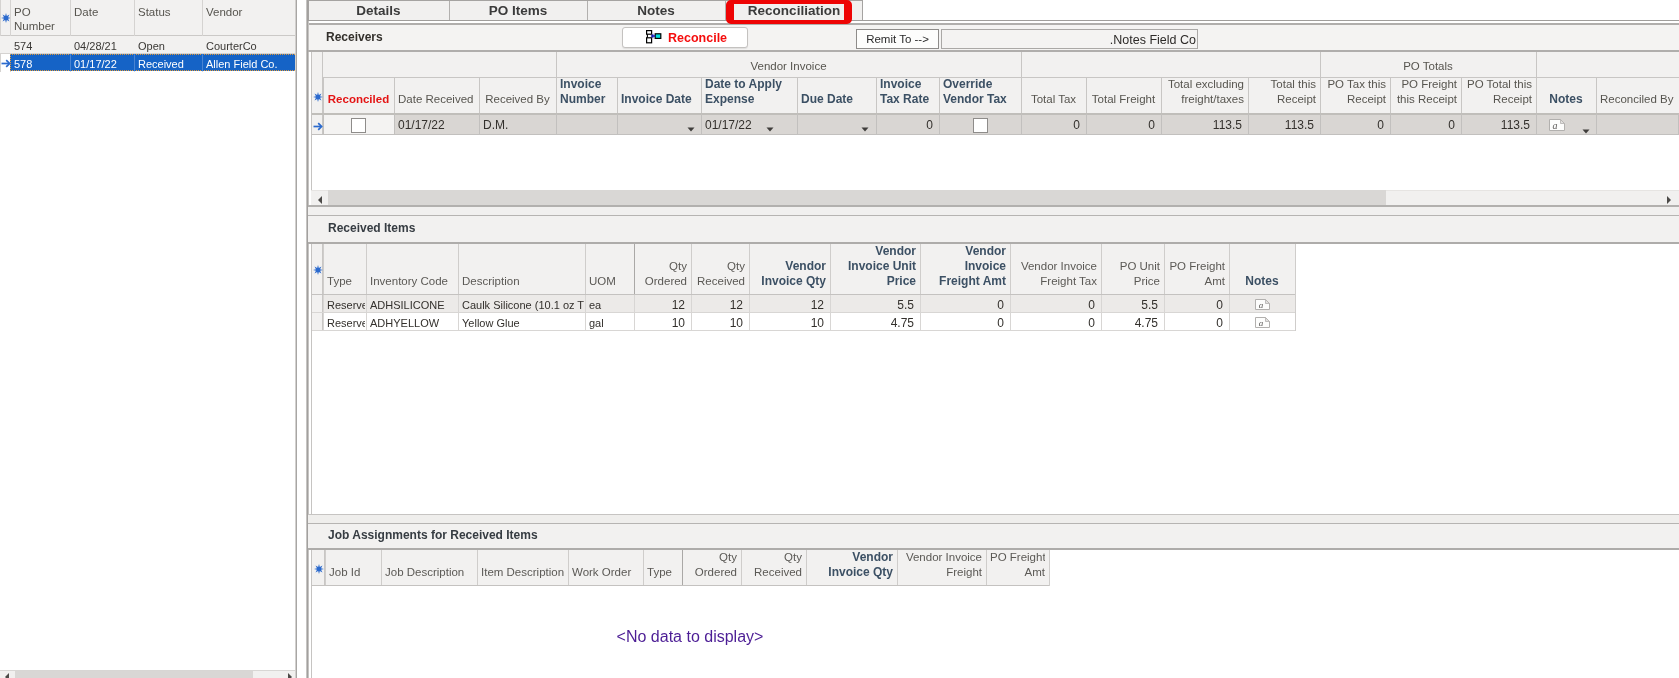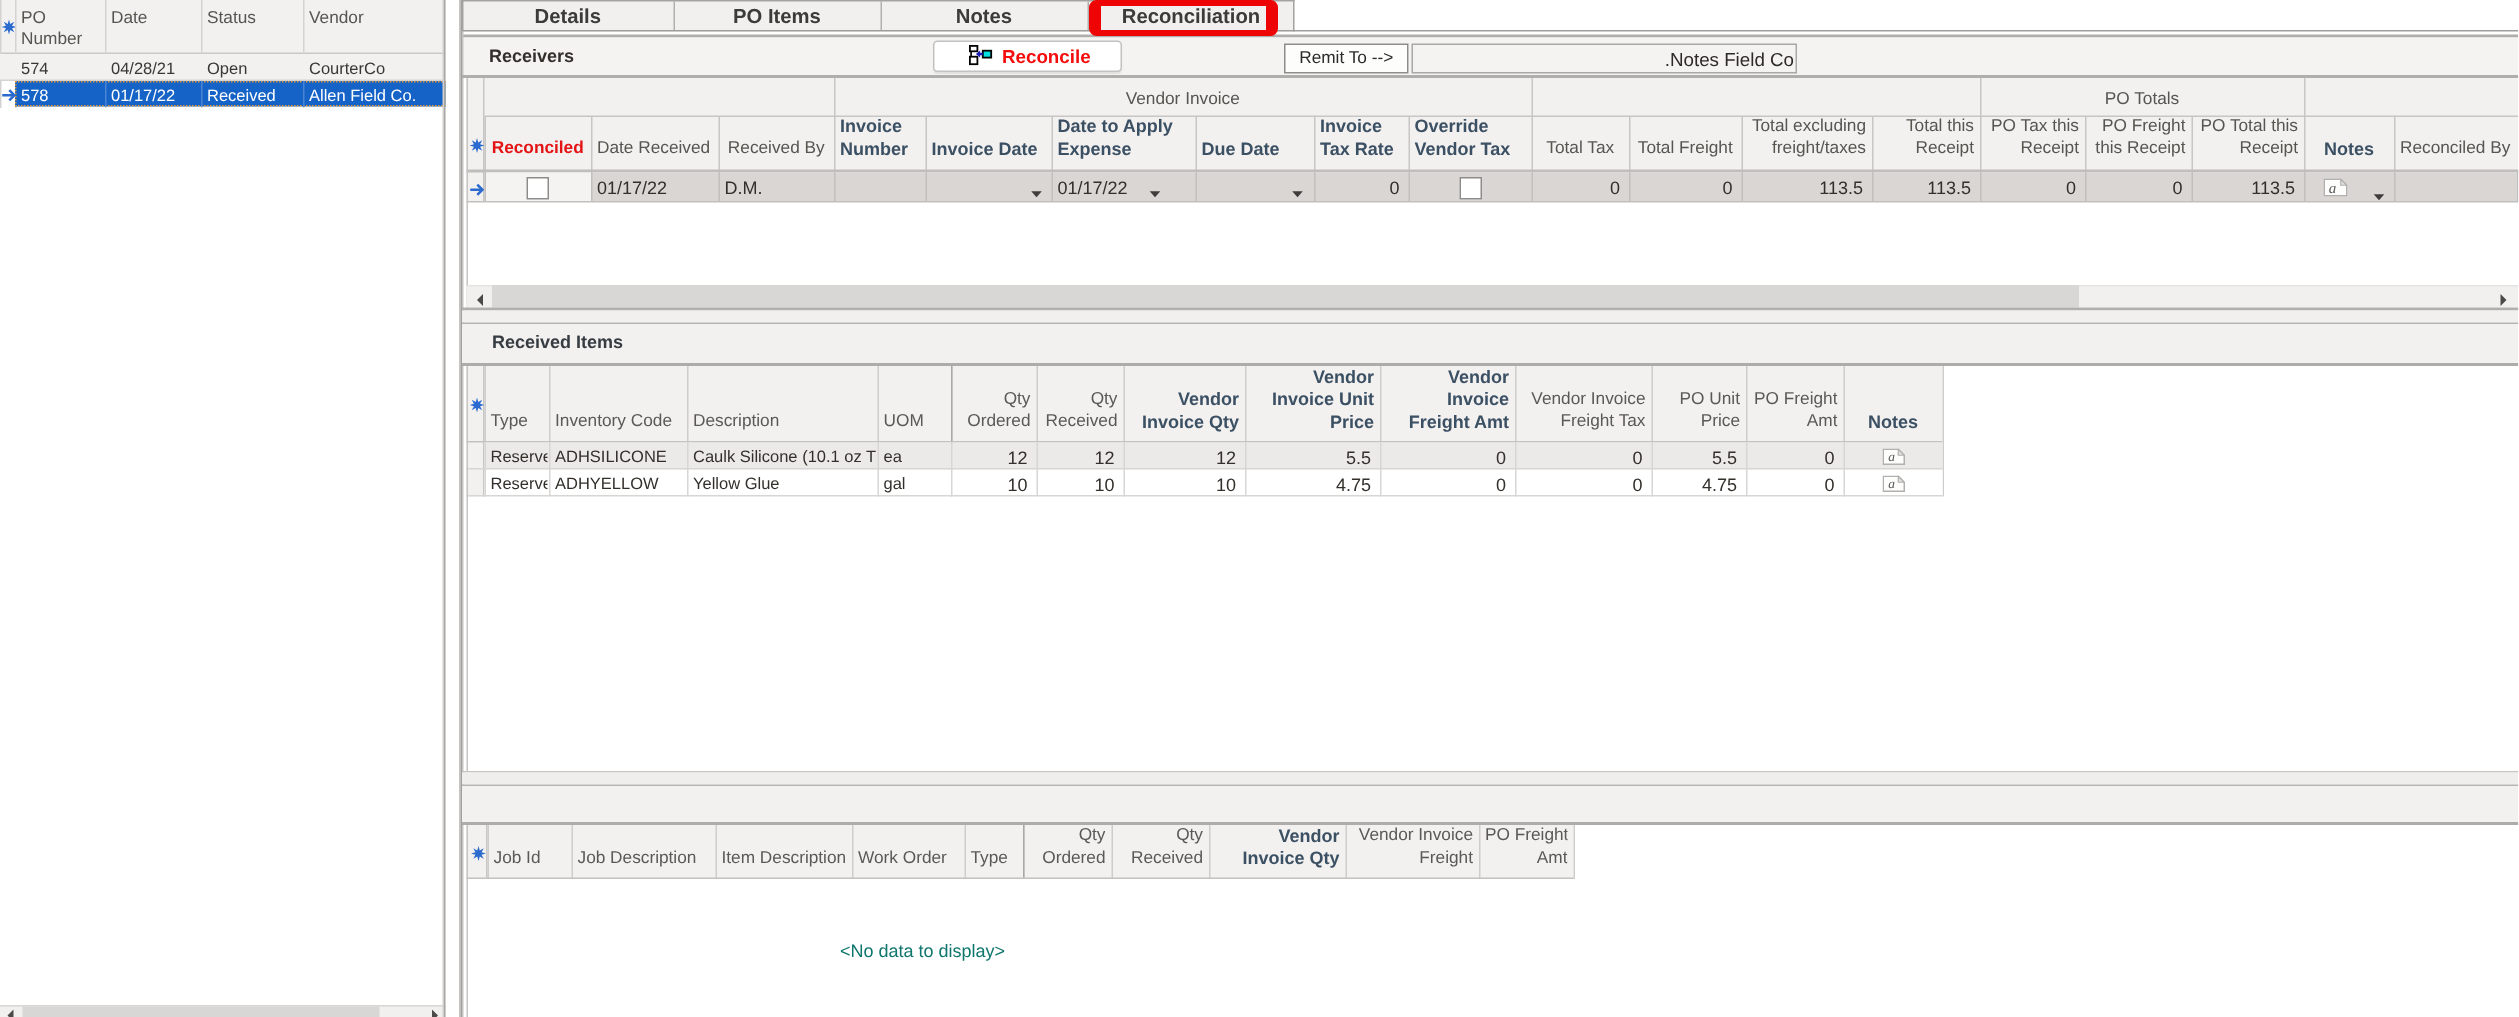--- a/index.html
+++ b/index.html
@@ -284,20 +284,21 @@
 <div class="a" style="left:1255px;top:317px;width:15px;height:11px;"><svg width="15" height="11" viewBox="0 0 15 11">
         <path d="M0.5 0.5 L10.5 0.5 L14.5 4.5 L14.5 10.5 L0.5 10.5 Z" fill="#fdfdfc" stroke="#b2b0ae" stroke-width="1"></path>
         <path d="M10.5 0.5 L10.5 4.5 L14.5 4.5 Z" fill="#e2e0de" stroke="#b2b0ae" stroke-width="0.8"></path>
         <text x="6" y="8.5" font-family="Liberation Serif,serif" font-style="italic" font-size="9" fill="#5a5856" text-anchor="middle">a</text>
       </svg></div>
 <div class="a" style="left:311px;top:244px;width:1px;height:270px;background:#c6c4c2;"></div>
 <div class="a" style="left:308px;top:514px;width:1371px;height:1px;background:#c6c4c2;"></div>
 <div class="a" style="left:308px;top:515px;width:1371px;height:8px;background:#efeeec;"></div>
 <div class="a" style="left:308px;top:523px;width:1371px;height:1px;background:#b6b4b2;"></div>
 <div class="a" style="left:308px;top:524px;width:1371px;height:24px;background:#f2f1f0;"></div>
+<div class="a" style="left:328px;top:529px;width:400px;height:16px;font-weight:bold;font-size:12px;color:#363c42;">Job Assignments for Received Items</div>
 <div class="a" style="left:308px;top:548px;width:1371px;height:2px;background:#aeacaa;"></div>
 <div class="a" style="left:311px;top:550px;width:738px;height:36px;background:#f2f1f0;"></div>
 <div class="a" style="left:311px;top:550px;width:14px;height:36px;background:#f2f1f0;border-right:1px solid #c8c6c4;"></div>
 <div class="a" style="left:314px;top:564px;width:9px;height:9px;"><svg width="10" height="10" viewBox="0 0 9.5 9.5">
         <polygon points="4.75,0.05 5.55,2.81 8.07,1.43 6.69,3.95 9.45,4.75 6.69,5.55 8.07,8.07 5.55,6.69 4.75,9.45 3.95,6.69 1.43,8.07 2.81,5.55 0.05,4.75 2.81,3.95 1.43,1.43 3.95,2.81" fill="#2b6ace"></polygon>
       </svg></div>
 <div class="a" style="left:329px;top:565px;width:48px;height:17px;font-weight:normal;color:#5b5955;text-align:left;font-size:11.5px;line-height:15px;white-space:nowrap;overflow:hidden;">Job Id</div>
 <div class="a" style="left:385px;top:565px;width:88px;height:17px;font-weight:normal;color:#5b5955;text-align:left;font-size:11.5px;line-height:15px;white-space:nowrap;overflow:hidden;">Job Description</div>
 <div class="a" style="left:481px;top:565px;width:83px;height:17px;font-weight:normal;color:#5b5955;text-align:left;font-size:11.5px;line-height:15px;white-space:nowrap;overflow:hidden;">Item Description</div>
 <div class="a" style="left:572px;top:565px;width:67px;height:17px;font-weight:normal;color:#5b5955;text-align:left;font-size:11.5px;line-height:15px;white-space:nowrap;overflow:hidden;">Work Order</div>
@@ -314,13 +315,13 @@
 <div class="a" style="left:643px;top:550px;width:1px;height:36px;background:#cfcdcb;"></div>
 <div class="a" style="left:682px;top:550px;width:1px;height:36px;background:#cfcdcb;"></div>
 <div class="a" style="left:741px;top:550px;width:1px;height:36px;background:#cfcdcb;"></div>
 <div class="a" style="left:806px;top:550px;width:1px;height:36px;background:#cfcdcb;"></div>
 <div class="a" style="left:897px;top:550px;width:1px;height:36px;background:#cfcdcb;"></div>
 <div class="a" style="left:986px;top:550px;width:1px;height:36px;background:#cfcdcb;"></div>
 <div class="a" style="left:682px;top:550px;width:1px;height:36px;background:#aaa8a6;"></div>
 <div class="a" style="left:1049px;top:550px;width:1px;height:36px;background:#cfcdcb;"></div>
 <div class="a" style="left:311px;top:585px;width:738px;height:1px;background:#c4c2c0;"></div>
 <div class="a" style="left:311px;top:550px;width:1px;height:128px;background:#c6c4c2;"></div>
-<div class="a" style="left:560px;top:628px;width:260px;height:15px;color:#0f766e;text-align:left;font-size:12px;">&lt;No data to display&gt;</div>
+<div class="a" style="left:560px;top:628px;width:260px;height:15px;color:#4c1d95;text-align:center;font-size:16px;">&lt;No data to display&gt;</div>
 </div>
 </body></html>

